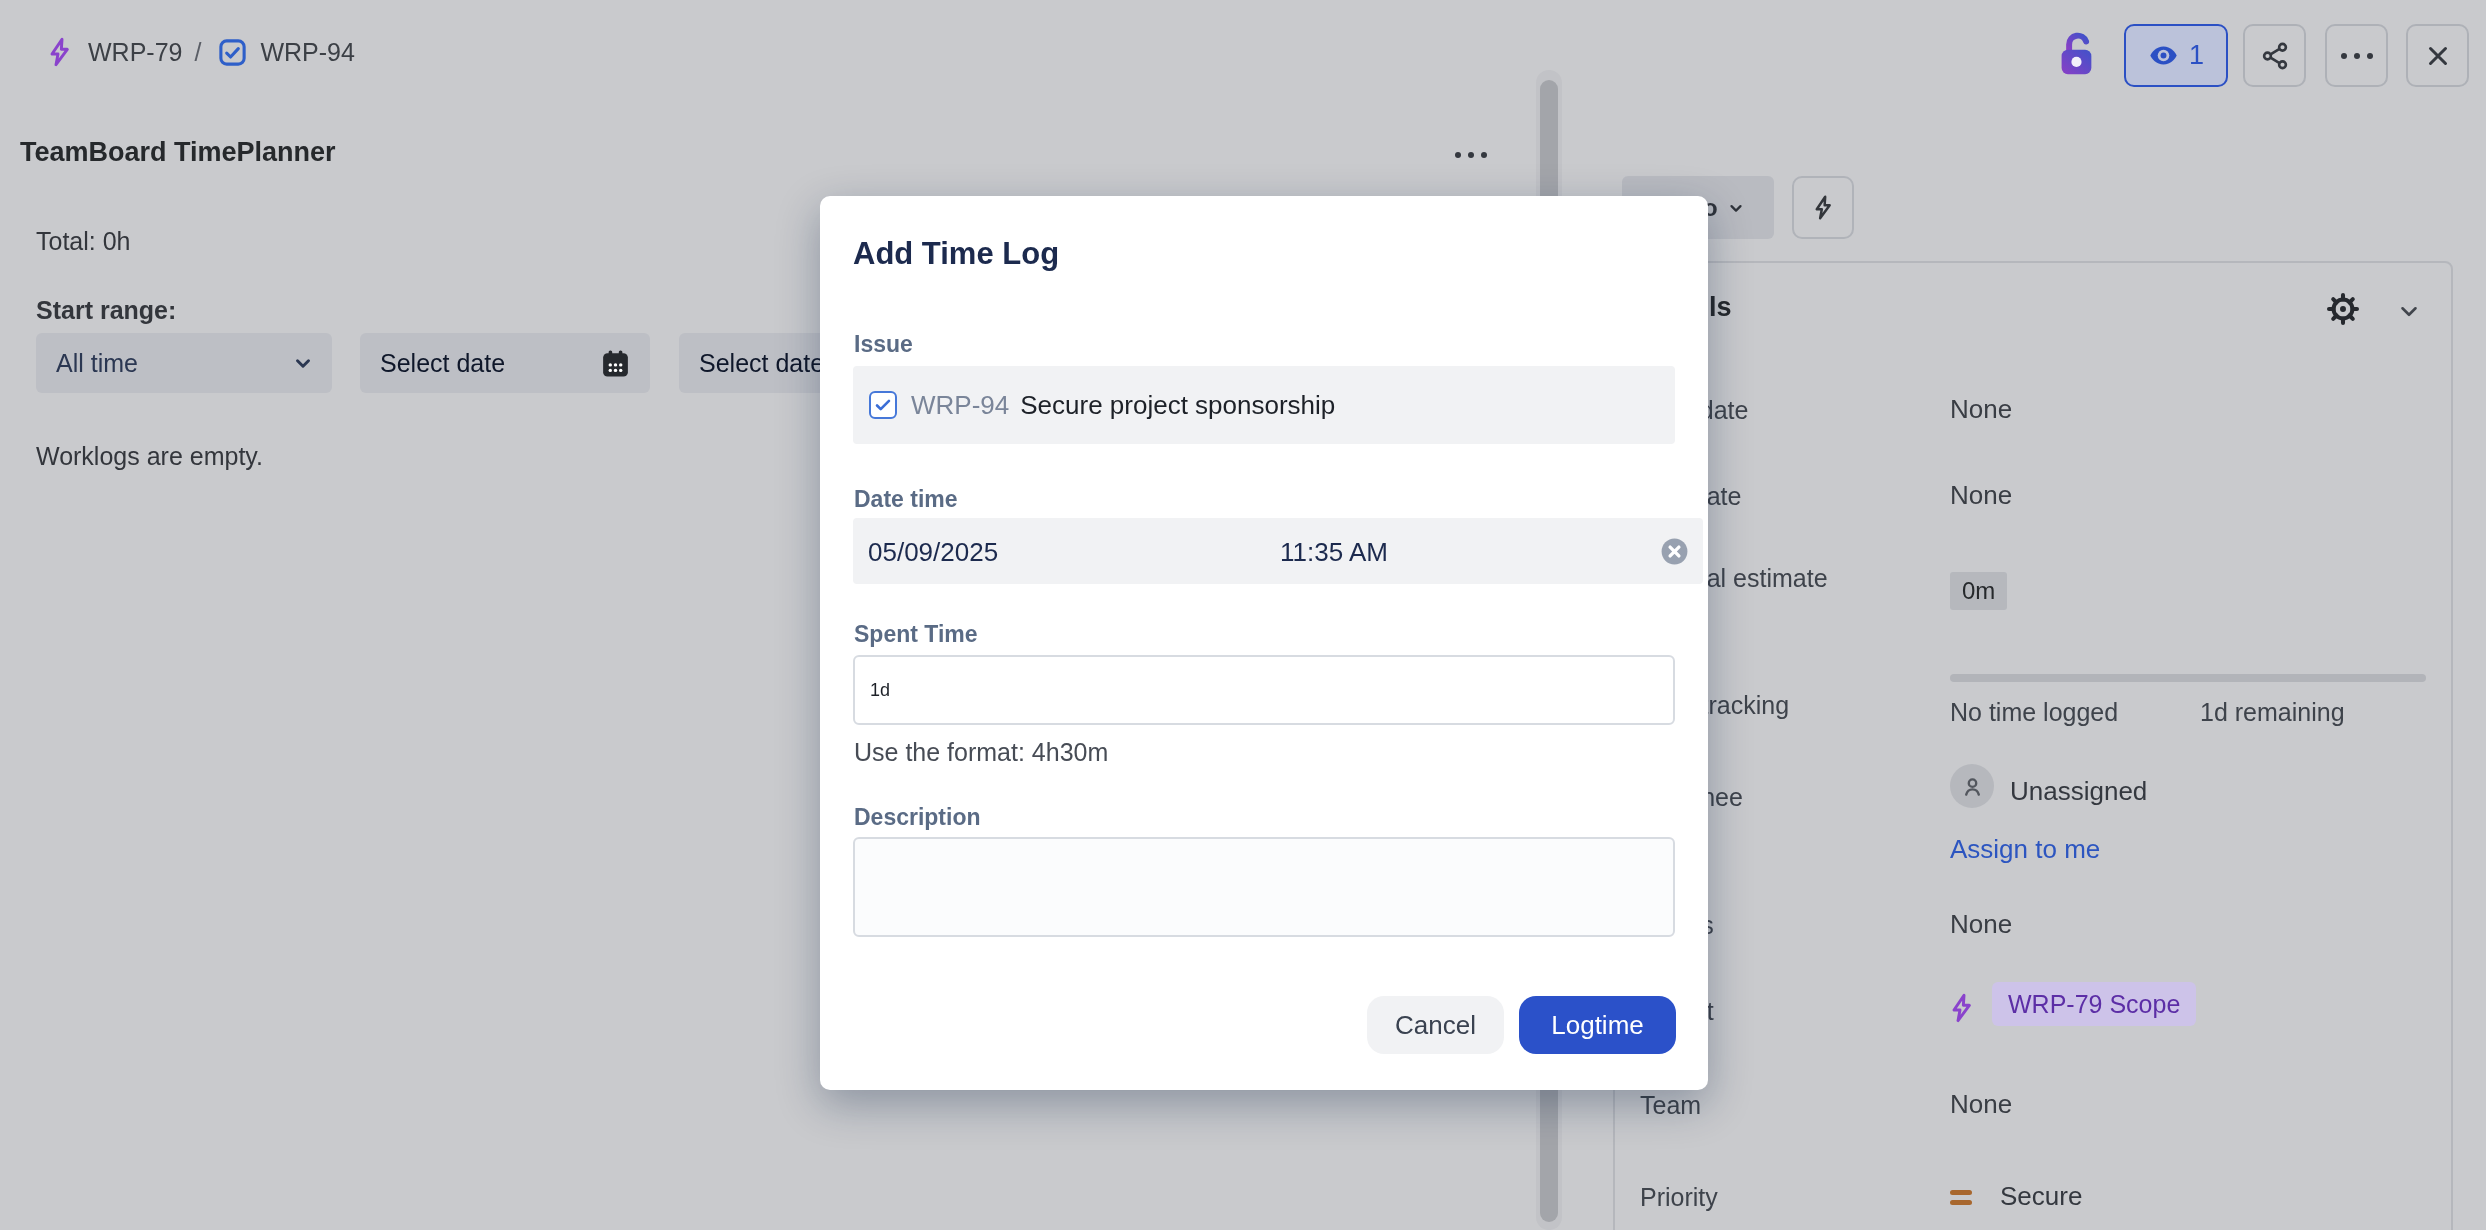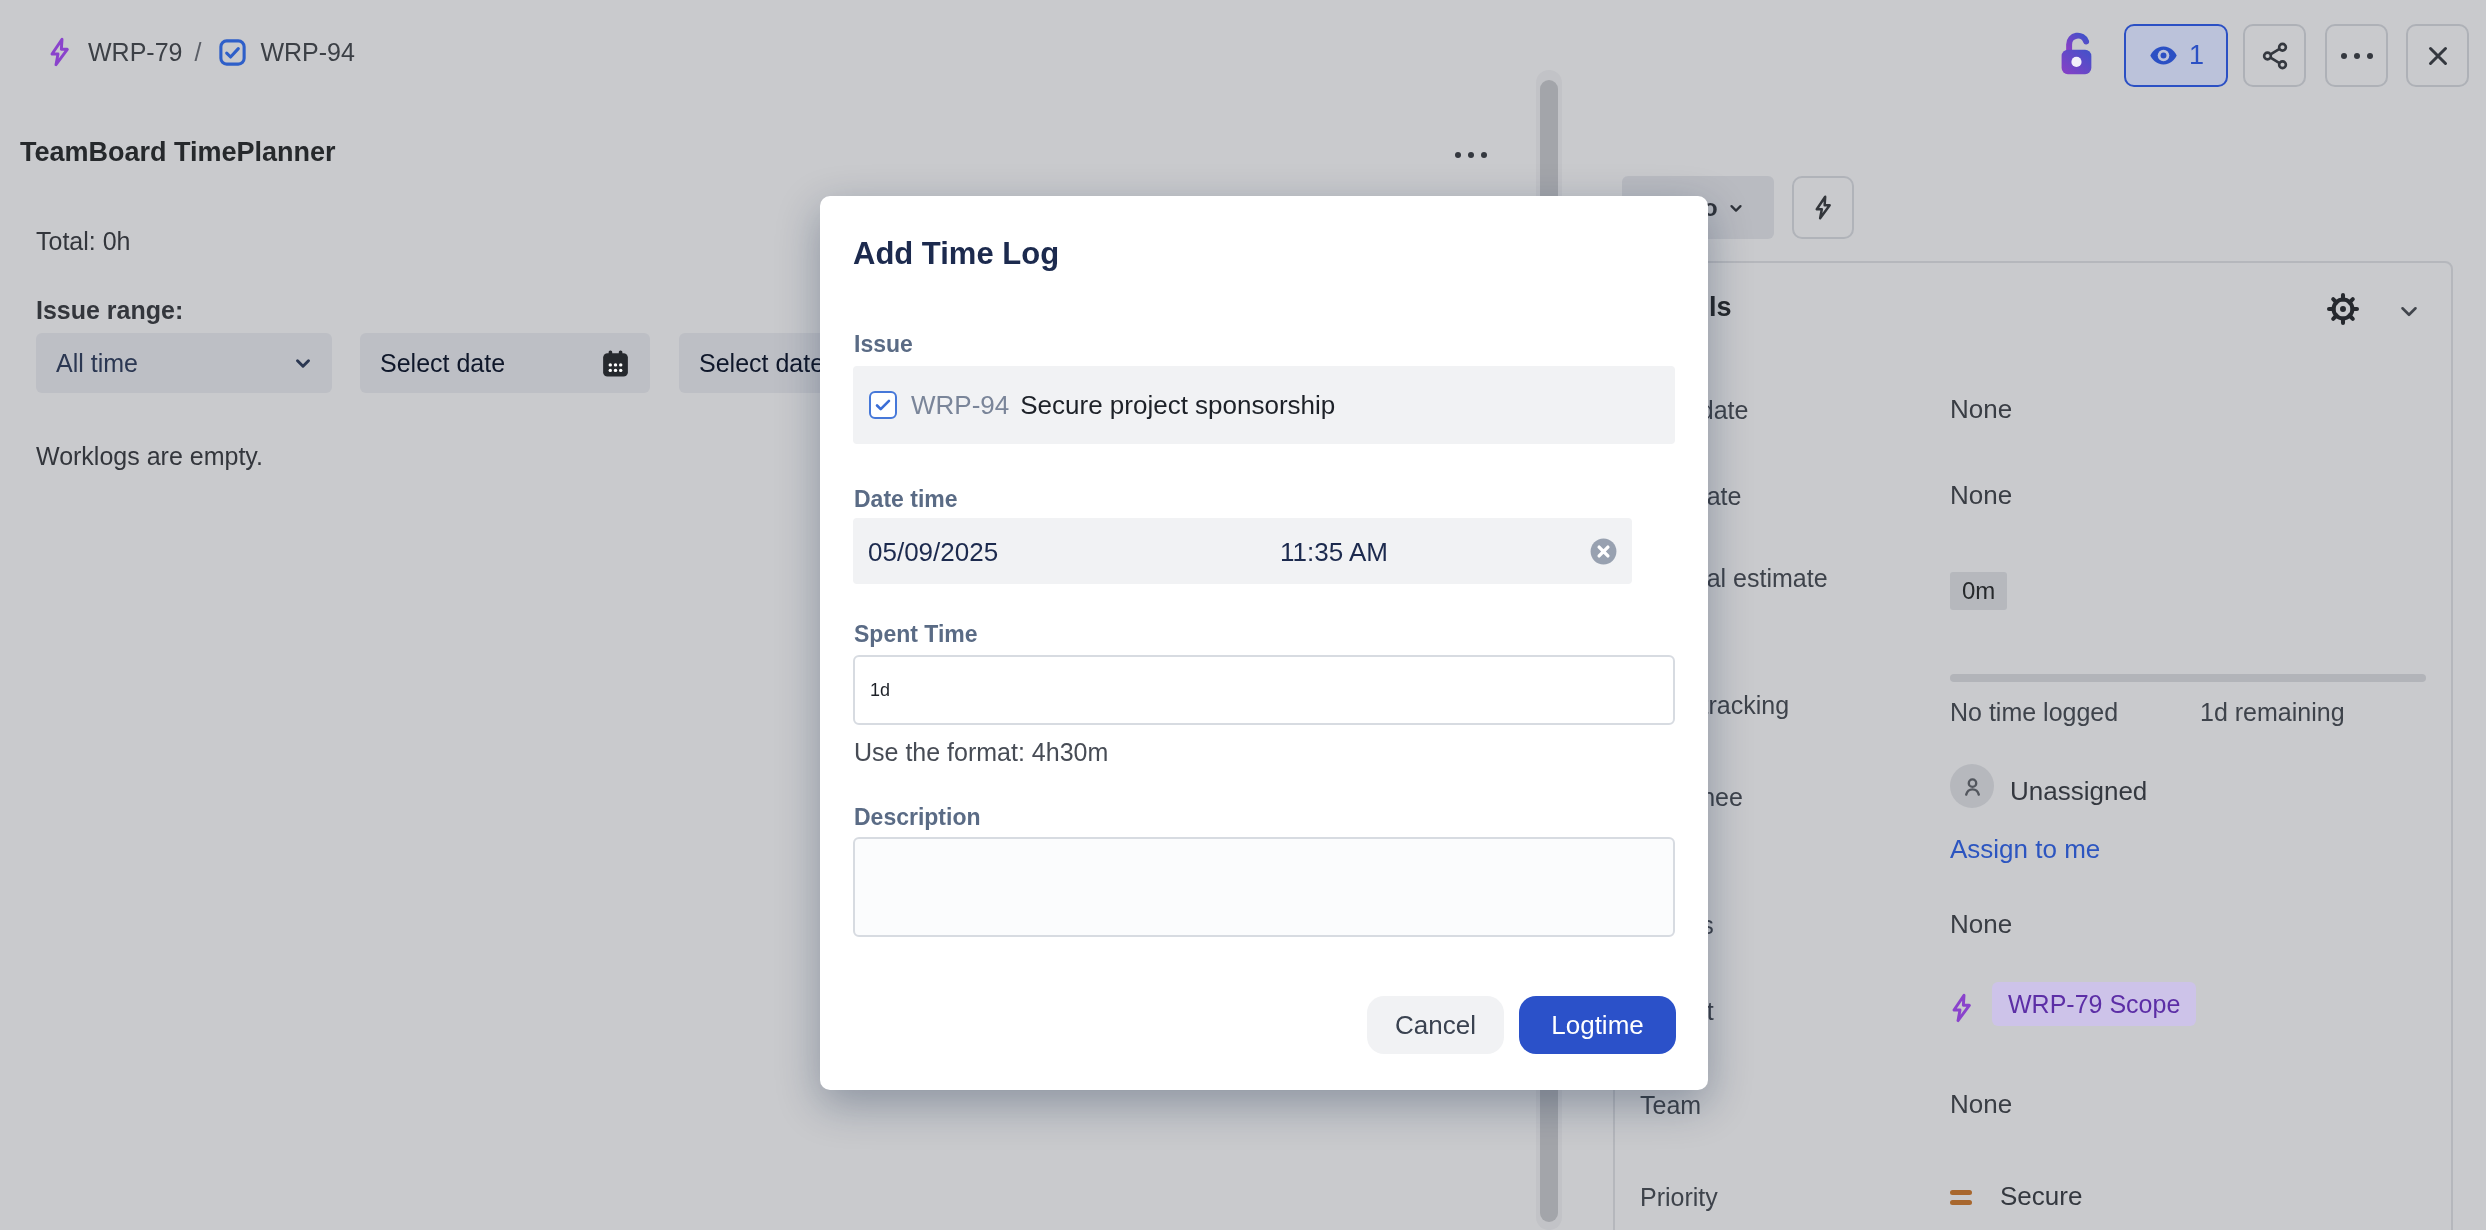--- a/index.html
+++ b/index.html
@@ -140,21 +140,21 @@
 
 <div class="abs panel-title" style="left:20px;top:137px">TeamBoard TimePlanner</div>
 
 <div class="abs dots" style="left:1455px;top:152px">
   <span class="dot"></span>
     <span class="dot"></span>
     <span class="dot"></span>
 </div>
 
 <div class="abs body-text" style="left:36px;top:227px">Total: 0h</div>
-<div class="abs label-strong" style="left:36px;top:296px">Issue range:</div>
+<div class="abs label-strong" style="left:36px;top:296px">Start range:</div>
 
 <div class="abs ctl" style="left:36px;top:333px;width:296px">
   <span class="ctl-select-text">All time</span>
   <span style="display:flex">
     <svg width="22" height="22" viewBox="0 0 24 24" fill="none" stroke="#2b3752" stroke-width="3.2" stroke-linecap="round" stroke-linejoin="round">
         <path d="M6 9.5l6 6 6-6"></path>
       </svg>
   </span>
 </div>
 
@@ -277,21 +277,21 @@
     <span class="m-check">
       <svg width="22" height="22" viewBox="0 0 24 24" fill="none" stroke="#3b6ed6" stroke-width="2.9" stroke-linecap="round" stroke-linejoin="round">
           <path d="M5.5 12.5l4 4L18.5 7.5"></path>
         </svg>
     </span>
     <span class="m-key">WRP-94</span>
     <span class="m-summary" style="margin-left:-3px">Secure project sponsorship</span>
   </div>
 
   <div class="abs m-label" style="left:34px;top:290px">Date time</div>
-  <div class="abs m-grayrow" style="left:33px;top:322px;width:779px;height:66px">
+  <div class="abs m-grayrow" style="left:33px;top:322px;width:850px;height:66px">
     <span class="abs m-datetext" style="left:15px;top:19px">05/09/2025</span>
     <span class="abs m-datetext" style="left:427px;top:19px">11:35 AM</span>
     <span class="abs" style="right:13px;top:18px">
       <svg width="31" height="31" viewBox="0 0 24 24">
           <circle cx="12" cy="12" r="10" fill="#98a1b0"></circle>
           <path d="M8.6 8.6l6.8 6.8M15.4 8.6l-6.8 6.8" stroke="#fff" stroke-width="2.6" stroke-linecap="round"></path>
         </svg>
     </span>
   </div>
 

